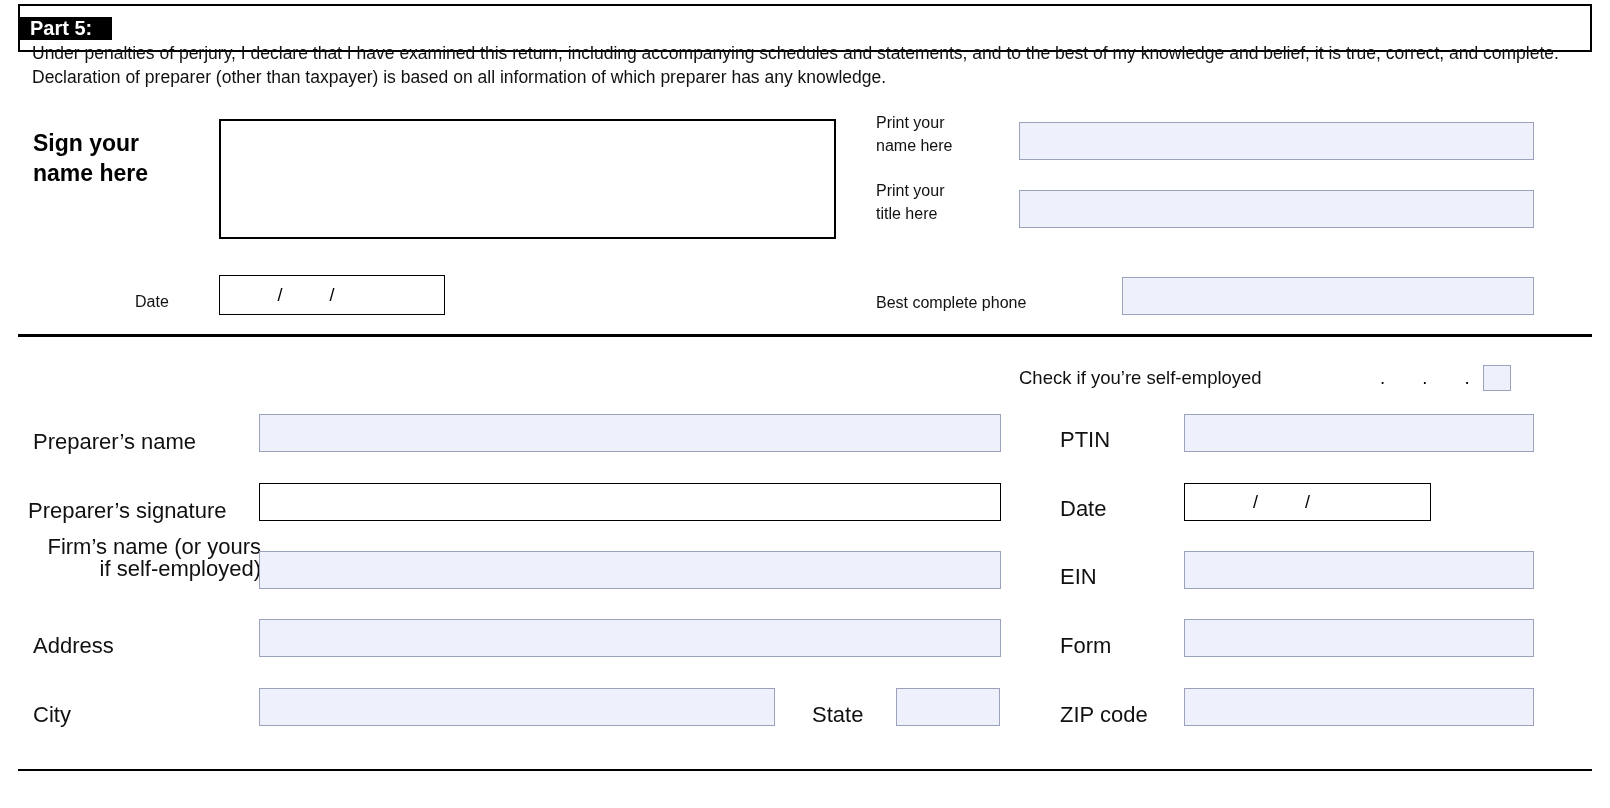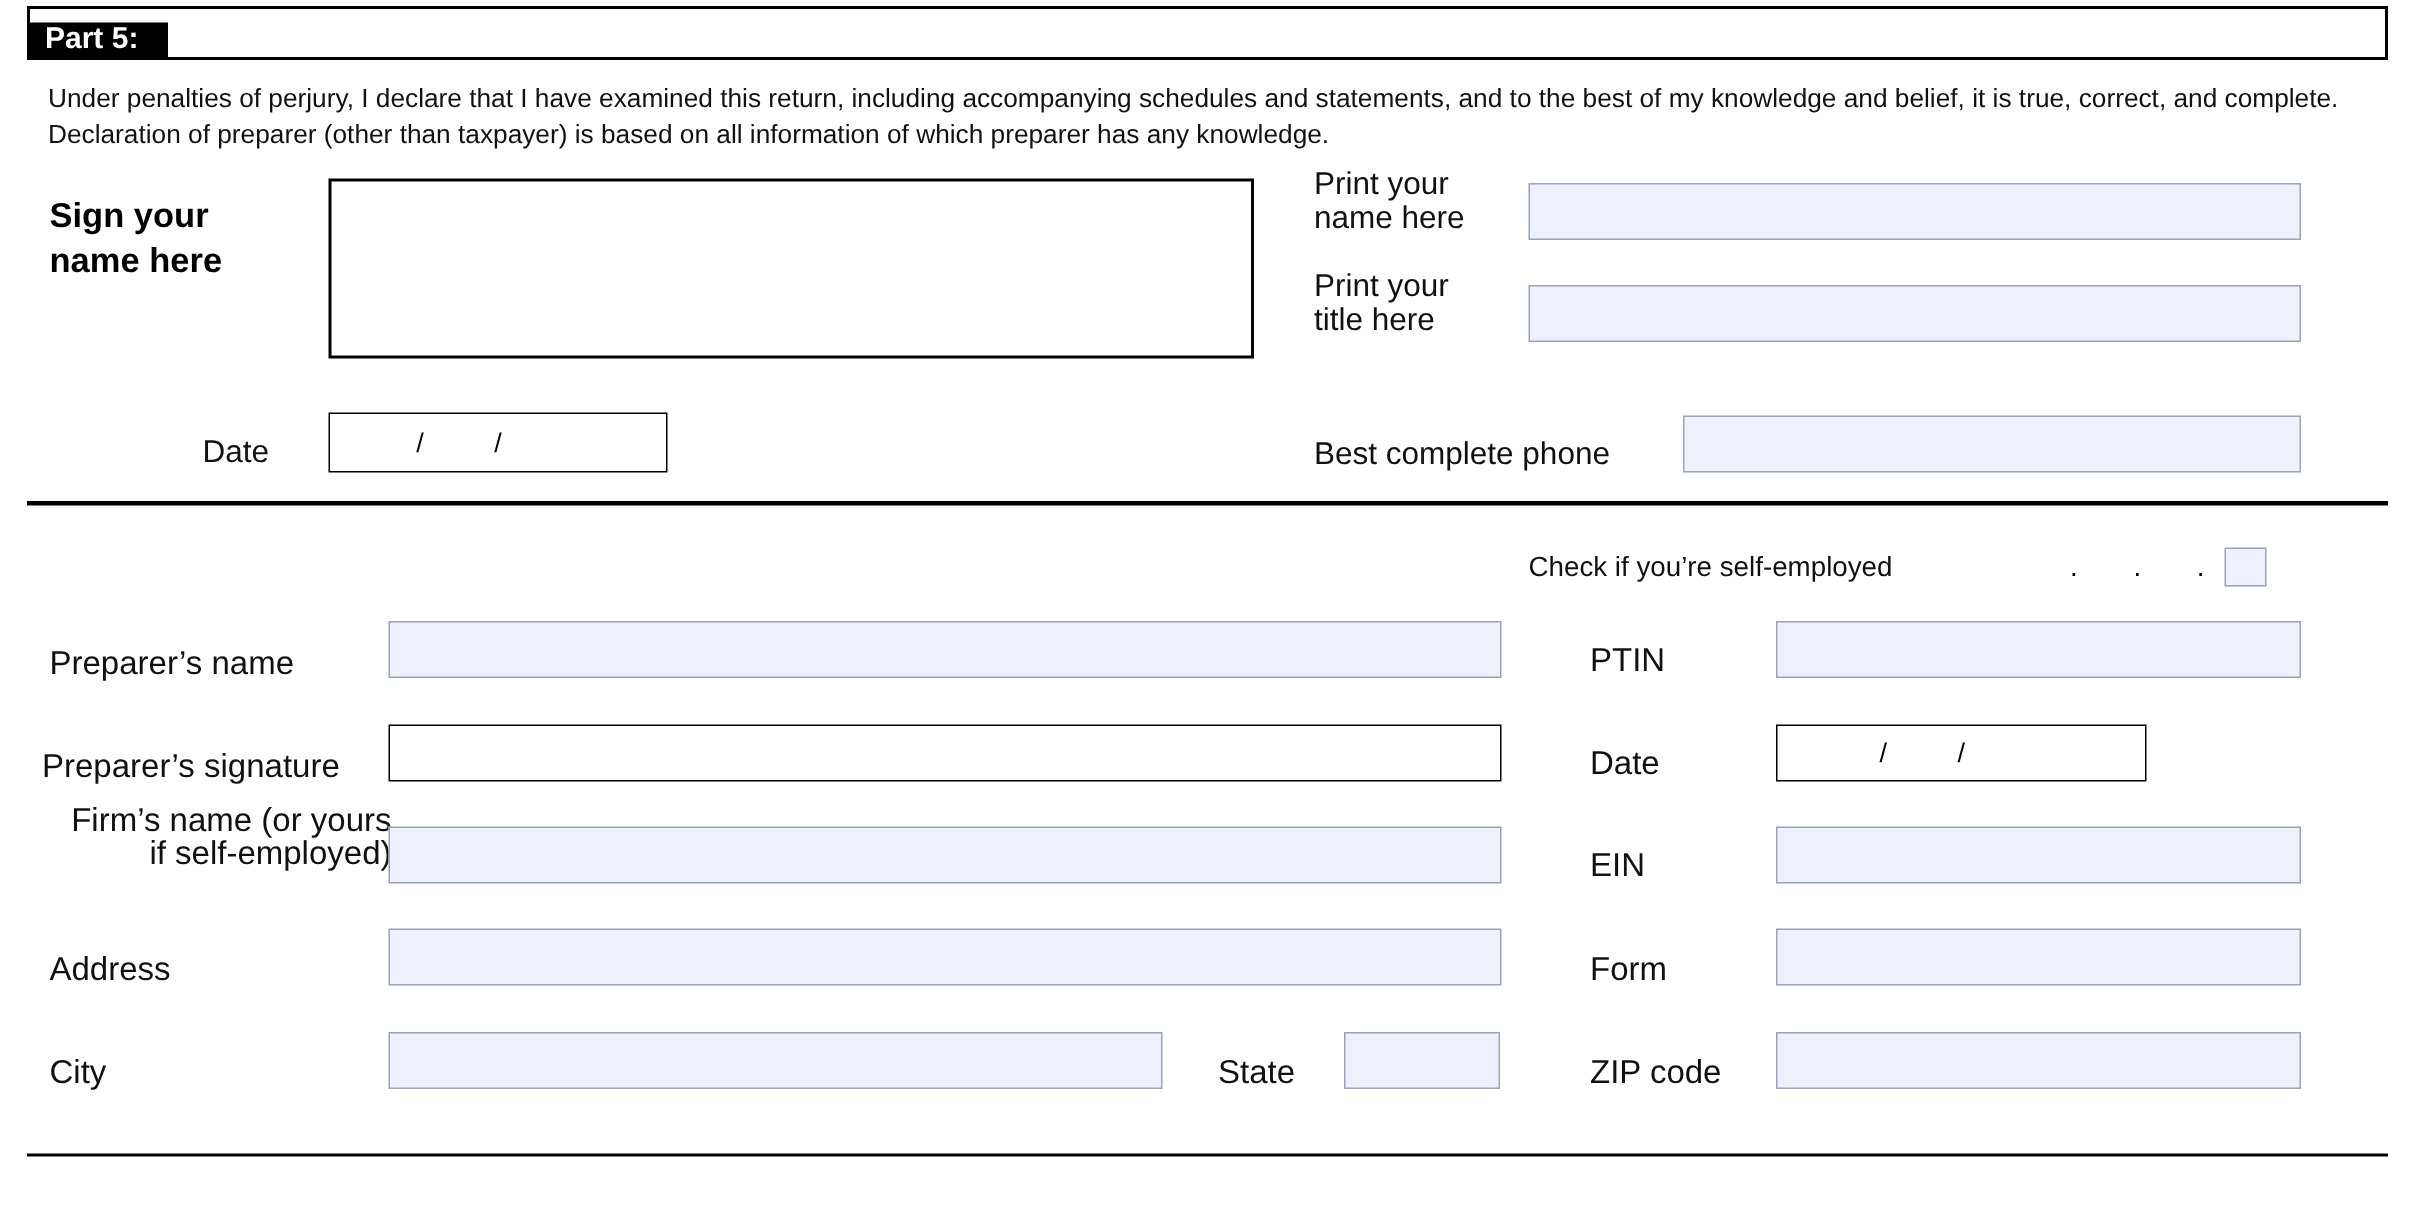--- a/index.html
+++ b/index.html
@@ -18,25 +18,25 @@
     overflow: hidden;
     background: #ffffff;
   }
 
   
   .part-header {
     position: absolute;
     left: 18px;
     top: 4px;
     width: 1574px;
-    height: 36px;
+    height: 48px;
     border: 2px solid #000;
     box-sizing: border-box;
     display: flex;
-    align-items: flex-end;
+    align-items: center;
   }
   .part-tag {
     background: #000;
     color: #fff;
     font-weight: bold;
     font-size: 20px;
     display: flex;
     align-items: center;
     padding: 0 10px 0 10px;
     width: 92px;
@@ -54,21 +54,20 @@
 
   
   .perjury {
     position: absolute;
     left: 32px;
     top: 42px;
     width: 1545px;
     font-size: 17.5px;
     line-height: 23.5px;
     color: #111;
-    margin-top: 12px;
   }
 
   
   .sign-label {
     position: absolute;
     left: 33px;
     top: 128px;
     width: 180px;
     font-size: 23px;
     font-weight: bold;
@@ -80,21 +79,21 @@
     top: 119px;
     width: 617px;
     height: 120px;
     border: 2px solid #000;
     box-sizing: border-box;
     background: #ffffff;
   }
 
   .small-label {
     position: absolute;
-    font-size: 21px;
+    font-size: 16px;
     line-height: 23px;
     color: #111;
   }
 
   .field {
     position: absolute;
     background: #eef1fb;
     border: 1px solid #9aa3bb;
     box-sizing: border-box;
   }

